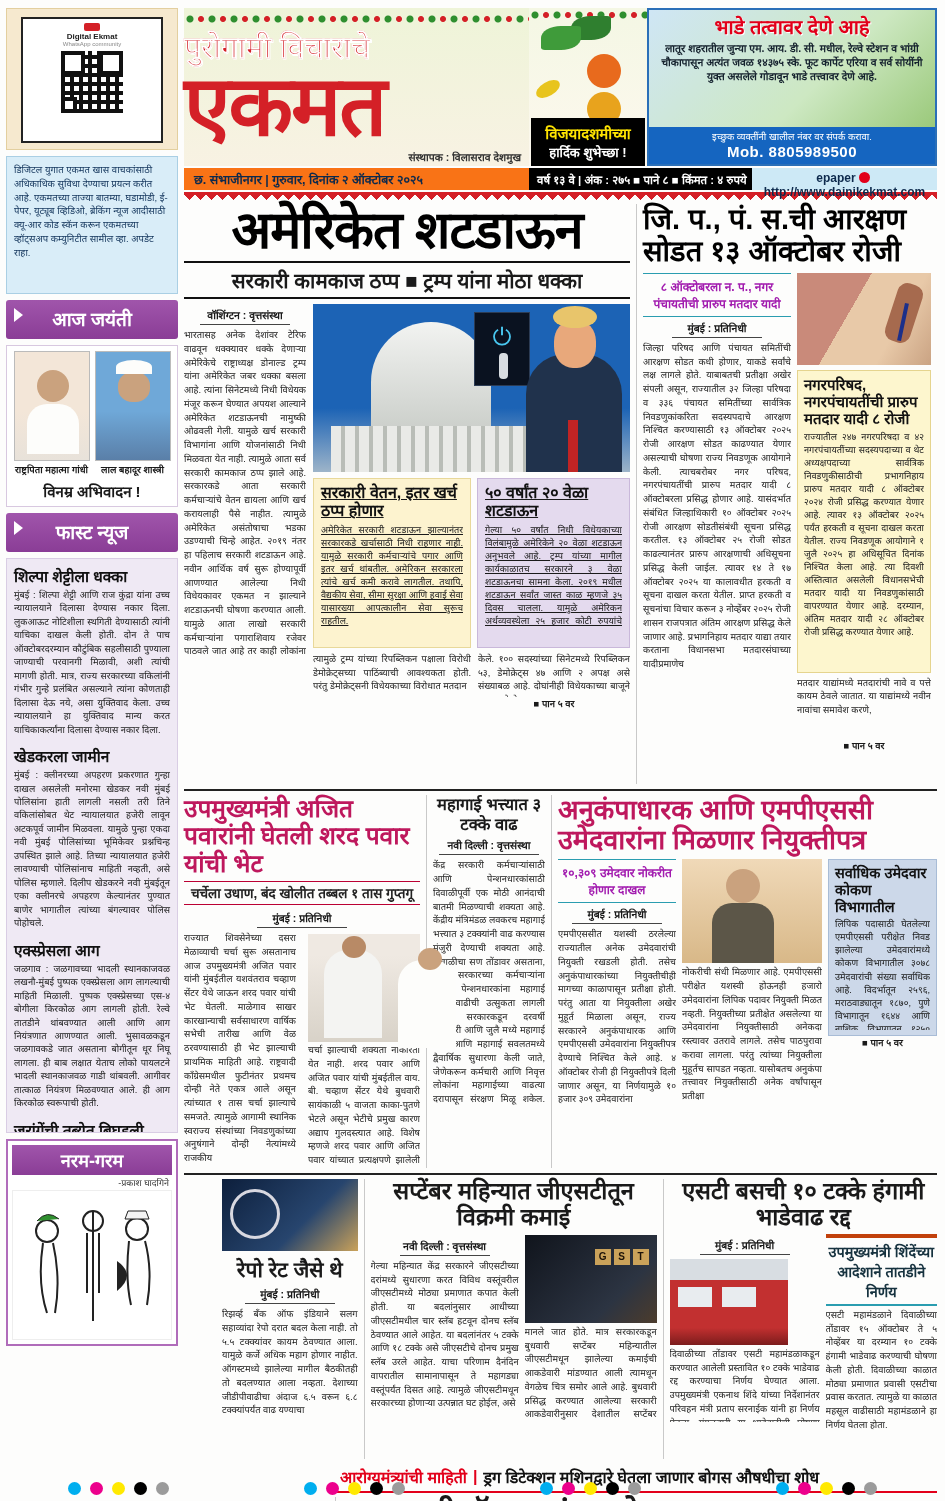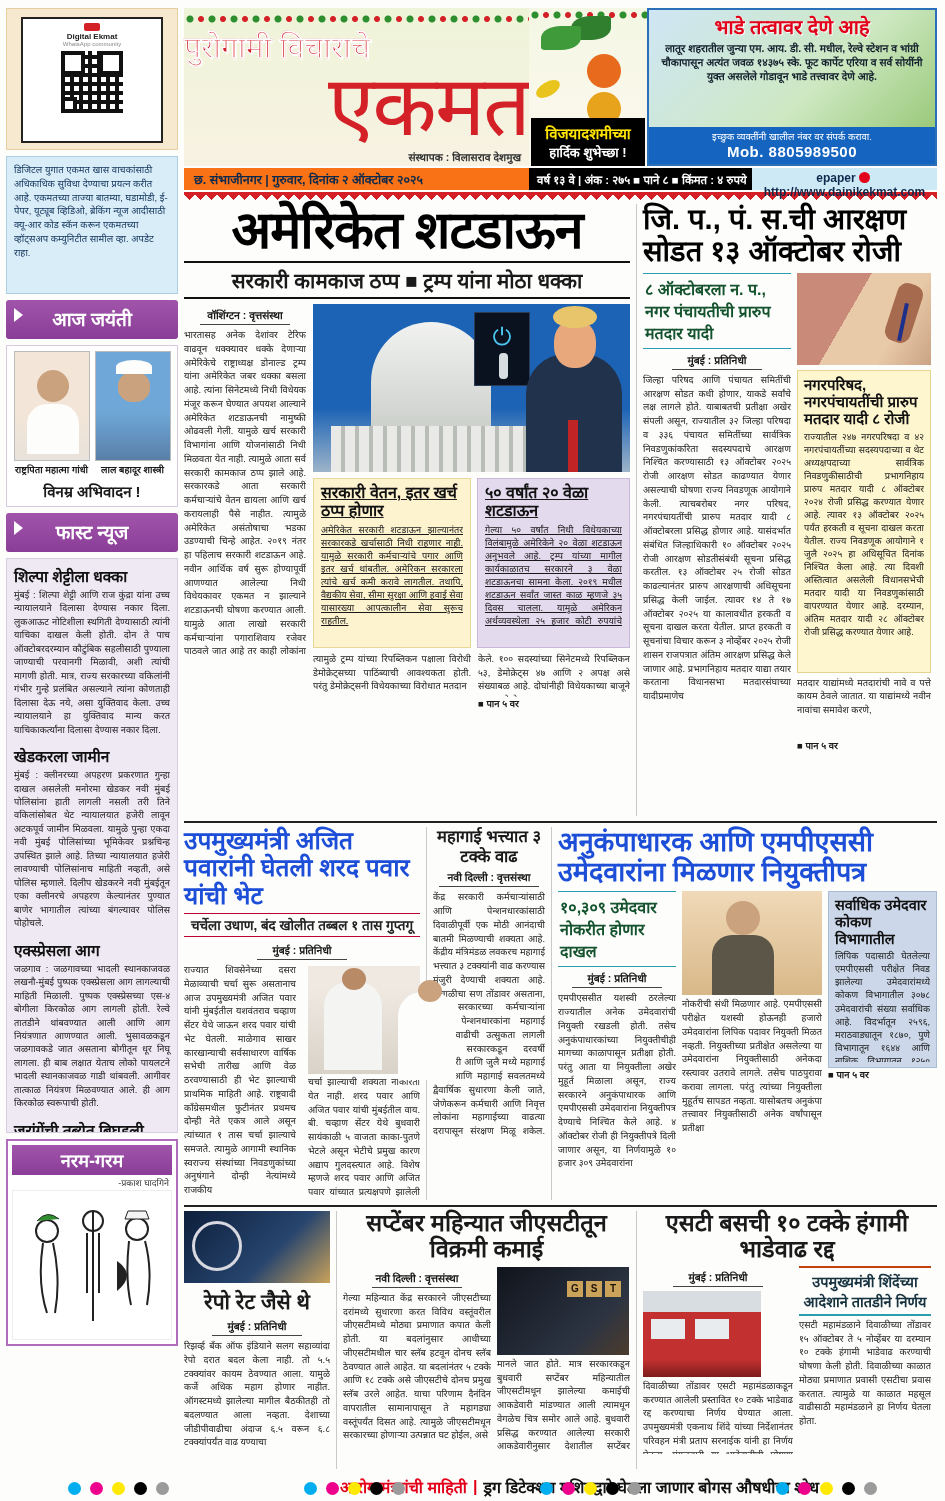--- a/index.html
+++ b/index.html
@@ -53,21 +53,21 @@
   
   .main { position:absolute; left:184px; top:8px; width:753px; }
 
   
   .header { display:flex; height:158px; }
   .mh-left { width:345px; background:linear-gradient(180deg,#eef4d8,#f8f2e3); position:relative; padding-top:4px; }
   .leafband { height:14px; background:
      radial-gradient(circle at 6px 7px, #2f8f2f 3px, transparent 4px) 0 0/22px 14px repeat-x,
      radial-gradient(circle at 17px 7px, #d42027 2.5px, transparent 3.5px) 0 0/22px 14px repeat-x; }
   .mh-tag { color:#d42027; font-size:30px; font-weight:bold; text-align:left; -webkit-text-stroke:.6px #fff; text-shadow:1px 1px 0 #fff; }
-  .mh-title { color:#d42027; font-size:84px; font-weight:normal; text-align:right; line-height:.95; letter-spacing:-2px; }
+  .mh-title { color:#d42027; font-size:84px; font-weight:bold; text-align:left; line-height:.95; letter-spacing:-2px; }
   .mh-founder { position:absolute; right:8px; bottom:2px; font-size:10.5px; font-weight:bold; color:#333; }
   .mh-center { width:118px; position:relative; background:linear-gradient(180deg,#f4f7e4,#fdf8ee); }
   .flower { position:absolute; border-radius:50%; }
   .f1{width:34px;height:34px;background:#e86a1d;left:58px;top:46px;box-shadow:0 38px 0 #e8a31d;}
   .f2{width:40px;height:24px;background:#3f9b3a;border-radius:50% 10% 50% 10%;left:12px;top:18px;box-shadow:30px -10px 0 #2f7f2f;}
   .f3{width:26px;height:14px;background:#e8c41d;border-radius:50%;left:6px;top:74px;transform:rotate(-30deg);}
   .greeting { position:absolute; left:2px; bottom:0; width:114px; background:#000; text-align:center; padding:5px 2px; }
   .gr1 { color:#ffe400; font-size:15px; font-weight:bold; }
   .gr2 { color:#fff; font-size:13px; font-weight:bold; }
   .mh-ad { width:290px; border:2px solid #2a6fb8; background:linear-gradient(135deg,#cfe6f5,#cde8c2 55%,#8fc26a); display:flex; flex-direction:column; }
@@ -77,23 +77,23 @@
   .ad-contact { font-size:9.5px; }
   .ad-mob { font-size:15px; font-weight:bold; letter-spacing:.5px; }
   .datebar { display:flex; height:22px; margin-top:2px; }
   .dateline { background:#f97316; font-size:12.5px; font-weight:bold; color:#0d2a4d; padding:3px 10px; width:345px; }
   .issue { background:#000; color:#fff; font-size:11.5px; font-weight:bold; padding:4px 8px; width:223px; text-align:center; white-space:nowrap; }
   .epaperbar { background:#cde9f6; font-size:12px; font-weight:bold; color:#0d2a4d; width:185px; text-align:center; padding:3px 0; }
   .e-ic { display:inline-block; width:11px; height:11px; border-radius:50%; background:#e2001a; vertical-align:-1px; margin:0 3px; }
   .zigzag { height:8px; background:conic-gradient(from -45deg at 50% 100%, #d42027 90deg, transparent 0) 0 0/11px 8px repeat-x; margin:2px 0 4px; }
   .byline { font-size:10.5px; font-weight:bold; text-align:center; padding:2px 0; border-bottom:1.5px solid #444; width:90px; margin:2px auto 4px; }
   .bodytext { font-size:9.3px; line-height:1.48; text-align:justify; color:#1c1c1c; overflow:hidden; }
-  .jump { font-size:9.5px; font-weight:bold; text-align:left; }
+  .jump { font-size:9.5px; font-weight:bold; text-align:center; }
   .jump:before { content:"■ "; }
-  .kbox { border:1px solid #2a9db0; border-left:none; border-right:none; font-size:16px; font-weight:bold; text-align:left; padding:4px 2px; color:#14532d; }
+  .kbox { border:1px solid #2a9db0; border-left:none; border-right:none; font-size:12px; font-weight:bold; text-align:center; padding:4px 2px; color:#a21caf; }
 
   
   .leadrow { display:flex; }
   .lead { width:452px; padding-right:6px; }
   .lead-hl { font-size:52px; font-weight:bold; letter-spacing:-1px; text-align:center; line-height:1.02; color:#000; }
   .lead-sub { font-size:20.5px; font-weight:bold; text-align:center; border-top:2px solid #111; border-bottom:2px solid #111; padding:3px 0; margin:4px 0 5px; }
   .lead-cols { display:flex; gap:7px; }
   .lead-c1 { width:122px; }
   .lead-c2 { flex:1; }
   .leadphoto { height:168px; background:linear-gradient(180deg,#1c63b5 0 62%,#9db4c9); position:relative; overflow:hidden; }
@@ -119,54 +119,54 @@
   .zp-c1 { width:148px; }
   .zp-c2 { flex:1; }
   .zpphoto { height:92px; background:linear-gradient(120deg,#c98a7a 0 40%,#e8c9a8 40% 70%,#caa383); position:relative; }
   .zpphoto:before { content:""; position:absolute; right:14px; top:10px; width:26px; height:60px; background:#a66a4e; border-radius:10px; transform:rotate(18deg); }
   .zpphoto:after { content:""; position:absolute; right:26px; top:30px; width:4px; height:38px; background:#1c2f8a; transform:rotate(12deg); }
   .zp-ybox { background:#fdf6ce; border:1px solid #e5d48e; padding:5px 6px; margin-top:5px; }
 
   
   .midrow { display:flex; border-top:2px solid #222; margin-top:5px; padding-top:4px; }
   .pawar { width:242px; padding-right:6px; }
-  .m-hl { font-size:24.5px; font-weight:bold; line-height:1.12; color:#1d4ed8; }
+  .m-hl { font-size:24.5px; font-weight:bold; line-height:1.12; color:#be185d; }
   .m-sub { font-size:13.5px; font-weight:bold; border-top:1.5px solid #b03; border-bottom:1.5px solid #b03; padding:2px 0; margin:4px 0; text-align:center; color:#222; }
   .pwphoto { height:108px; background:linear-gradient(180deg,#efe9e2 0 20%,#d8d2c8); position:relative; margin:2px 0; }
   .pwphoto:before { content:""; position:absolute; left:16px; top:16px; width:58px; height:88px; border-radius:24px 24px 0 0; background:#f4f4f2; box-shadow:74px 10px 0 #fdfdfb; }
   .pwphoto:after { content:""; position:absolute; left:34px; top:2px; width:24px; height:22px; border-radius:50%; background:#b88a66; box-shadow:76px 12px 0 #caa27e; }
   .dastory { width:126px; border-left:1px solid #c9c9c9; border-right:1px solid #c9c9c9; padding:0 6px; }
   .da-hl { font-size:16.5px; font-weight:bold; text-align:center; line-height:1.2; }
   .mpsc { width:385px; padding-left:6px; }
   .mpsc-grid { display:flex; gap:6px; margin-top:4px; }
   .mpsc-c1 { width:118px; }
   .mpsc-c2 { width:140px; }
   .mpsc-c3 { flex:1; }
   .fadphoto { height:104px; background:linear-gradient(180deg,#f0d9b8,#d8b888); position:relative; }
   .fadphoto:before { content:""; position:absolute; left:44px; top:10px; width:34px; height:34px; border-radius:50%; background:#caa27e; }
   .fadphoto:after { content:""; position:absolute; left:30px; top:44px; width:62px; height:60px; border-radius:20px 20px 0 0; background:#5c5648; }
   .bluebox { background:#ccd8e9; border:1px solid #a8bcd6; padding:5px 6px; }
 
   
   .lowrow { display:flex; border-top:2px solid #222; margin-top:5px; padding-top:4px; }
-  .repo { width:152px; padding-right:6px; }
+  .repo { width:152px; padding-right:6px;margin-left:38px; }
   .rbiphoto { height:72px; background:linear-gradient(135deg,#0d1f3c,#27456e 60%,#caa25a); position:relative; }
   .rbiphoto:before { content:""; position:absolute; left:8px; top:10px; width:44px; height:44px; border-radius:50%; border:3px solid #d8d8e0; }
   .repo-hl { font-size:21px; font-weight:bold; text-align:center; margin:4px 0 2px; }
   .gst { width:300px; border-left:1px solid #c9c9c9; padding:0 6px; }
   .gst-hl { font-size:23.5px; font-weight:bold; text-align:center; line-height:1.1; }
   .gst-grid { display:flex; gap:6px; margin-top:4px; }
   .gstphoto { width:132px; height:88px; background:linear-gradient(135deg,#10141c,#2c3442 70%,#4c3c2c); position:relative; }
   .gsttiles { position:absolute; right:8px; top:14px; display:flex; gap:3px; }
   .gsttile { width:16px; height:16px; background:#caa25a; color:#1c1208; font-size:10px; font-weight:bold; text-align:center; line-height:16px; }
   .st { width:295px; border-left:1px solid #c9c9c9; padding-left:6px; }
   .st-grid { display:flex; gap:6px; margin-top:3px; }
   .stphoto { width:118px; height:86px; background:linear-gradient(180deg,#d8dde2 0 25%,#c23030 25% 80%,#7c1c1c); position:relative; }
   .stphoto:before { content:""; position:absolute; left:8px; top:28px; width:34px; height:20px; background:#e8ecef; box-shadow:44px 0 0 #e8ecef; }
-  .st-kick { border-top:2px solid #c2410c; border-bottom:2px solid #2a9db0; font-size:14.5px; font-weight:bold; text-align:center; padding:3px 1px; margin-bottom:3px; color:#16323f; }
+  .st-kick { border-top:4px solid #c2410c; border-bottom:2px solid #2a9db0; font-size:14.5px; font-weight:bold; text-align:center; padding:3px 1px; margin-bottom:3px; color:#16323f; }
   .healthstrip { display:flex; align-items:center; gap:6px; border-bottom:2.5px solid #e2001a; margin:5px 0 0 152px; padding:2px 4px 3px; }
   .hs-left { color:#e2001a; font-size:16px; font-weight:bold; }
   .hs-sep { color:#e2001a; font-weight:bold; }
   .hs-right { color:#111; font-size:16px; font-weight:bold; }
 
   
   .botrow { display:flex; margin-top:4px; }
   .repo2 { width:152px; padding-right:6px; border-right:1px solid #c9c9c9; }
   .lab { flex:1; padding-left:6px; }
   .lab-hl { font-size:33px; font-weight:bold; text-align:center; letter-spacing:-.5px; line-height:1.05; }

